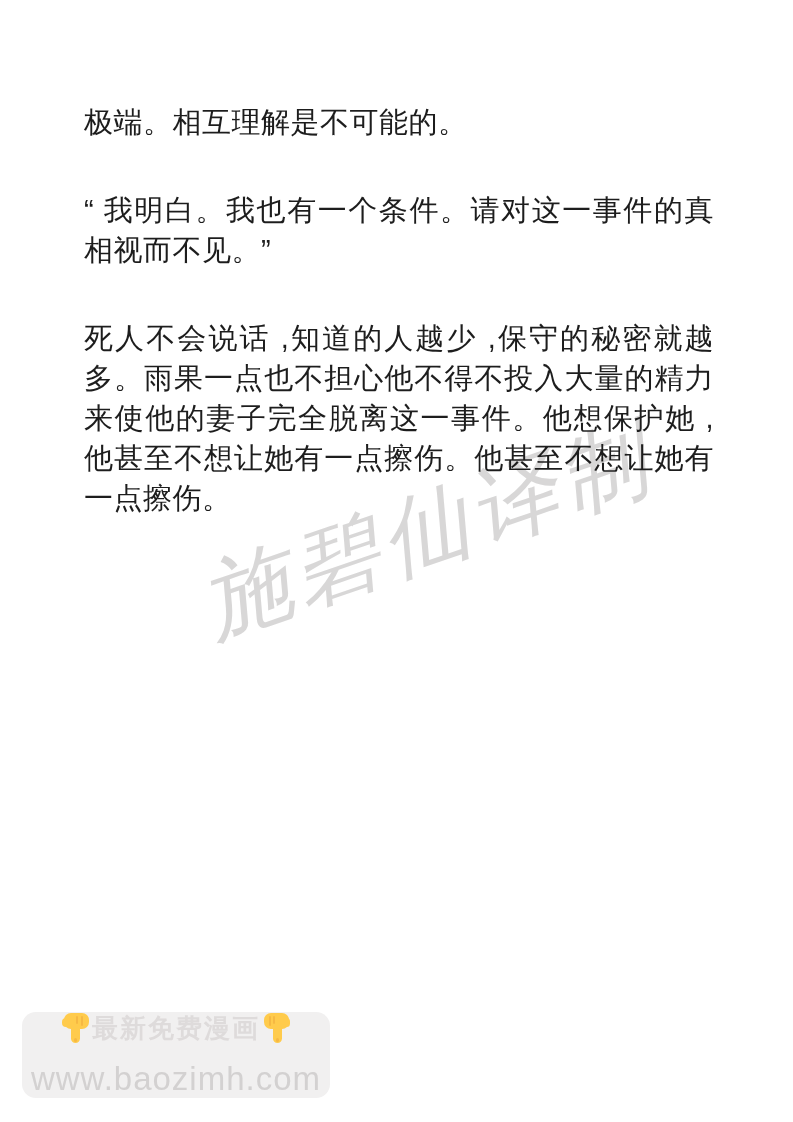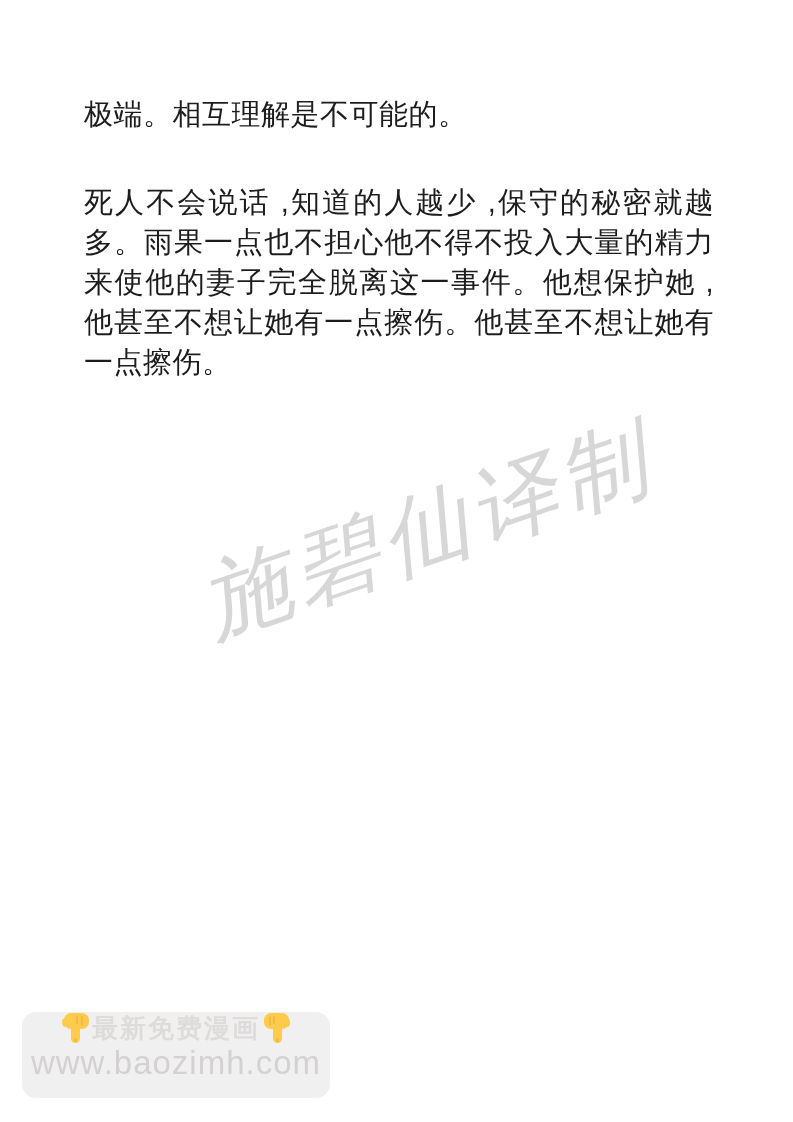--- a/index.html
+++ b/index.html
@@ -27,42 +27,42 @@
     user-select: none;
   }
   .text-area {
     position: absolute;
     left: 84px;
     top: 86px;
     width: 630px;
     z-index: 1;
   }
   .text-area p {
-    margin: 8px 0 48px 0;
+    margin: 16px 0 48px 0;
     font-size: 29px;
     line-height: 40px;
     letter-spacing: 0.5px;
     color: #1d1d1d;
     text-align: justify;
     text-justify: inter-ideograph;
     word-break: break-all;
   }
   .banner {
     position: absolute;
     left: 22px;
     top: 1012px;
     width: 308px;
     height: 86px;
     z-index: 2;
     background: #f1f0f0;
     border-radius: 14px;
     display: flex;
     flex-direction: column;
     align-items: center;
-    justify-content: flex-start;
+    justify-content: space-between;
     cursor: pointer;
   }
   .banner-line1 {
     display: flex;
     align-items: center;
     gap: 1px;
     font-size: 26px;
     font-weight: bold;
     letter-spacing: 2px;
     color: #dedbdb;
@@ -79,20 +79,21 @@
 </style>
 </head>
 <body>
 
 <div class="page">
 
   <div class="watermark">施碧仙译制</div>
 
   <div class="text-area">
     <p>极端。相互理解是不可能的。</p>
+    <p>“ 我明白。我也有一个条件。请对这一事件的真相视而不见。”</p>
     <p>死人不会说话 ,知道的人越少 ,保守的秘密就越多。雨果一点也不担心他不得不投入大量的精力来使他的妻子完全脱离这一事件。他想保护她 ,他甚至不想让她有一点擦伤。他甚至不想让她有一点擦伤。</p>
   </div>
 
   <div class="banner">
     <div class="banner-line1">
       <svg width="30" height="32" viewBox="0 0 30 32">
         <g fill="#FFCB4C">
           <rect x="3" y="1" width="25" height="16" rx="7"></rect>
           <rect x="10" y="10" width="9" height="21" rx="4.5"></rect>
           <rect x="1" y="6" width="8" height="9" rx="4"></rect>

